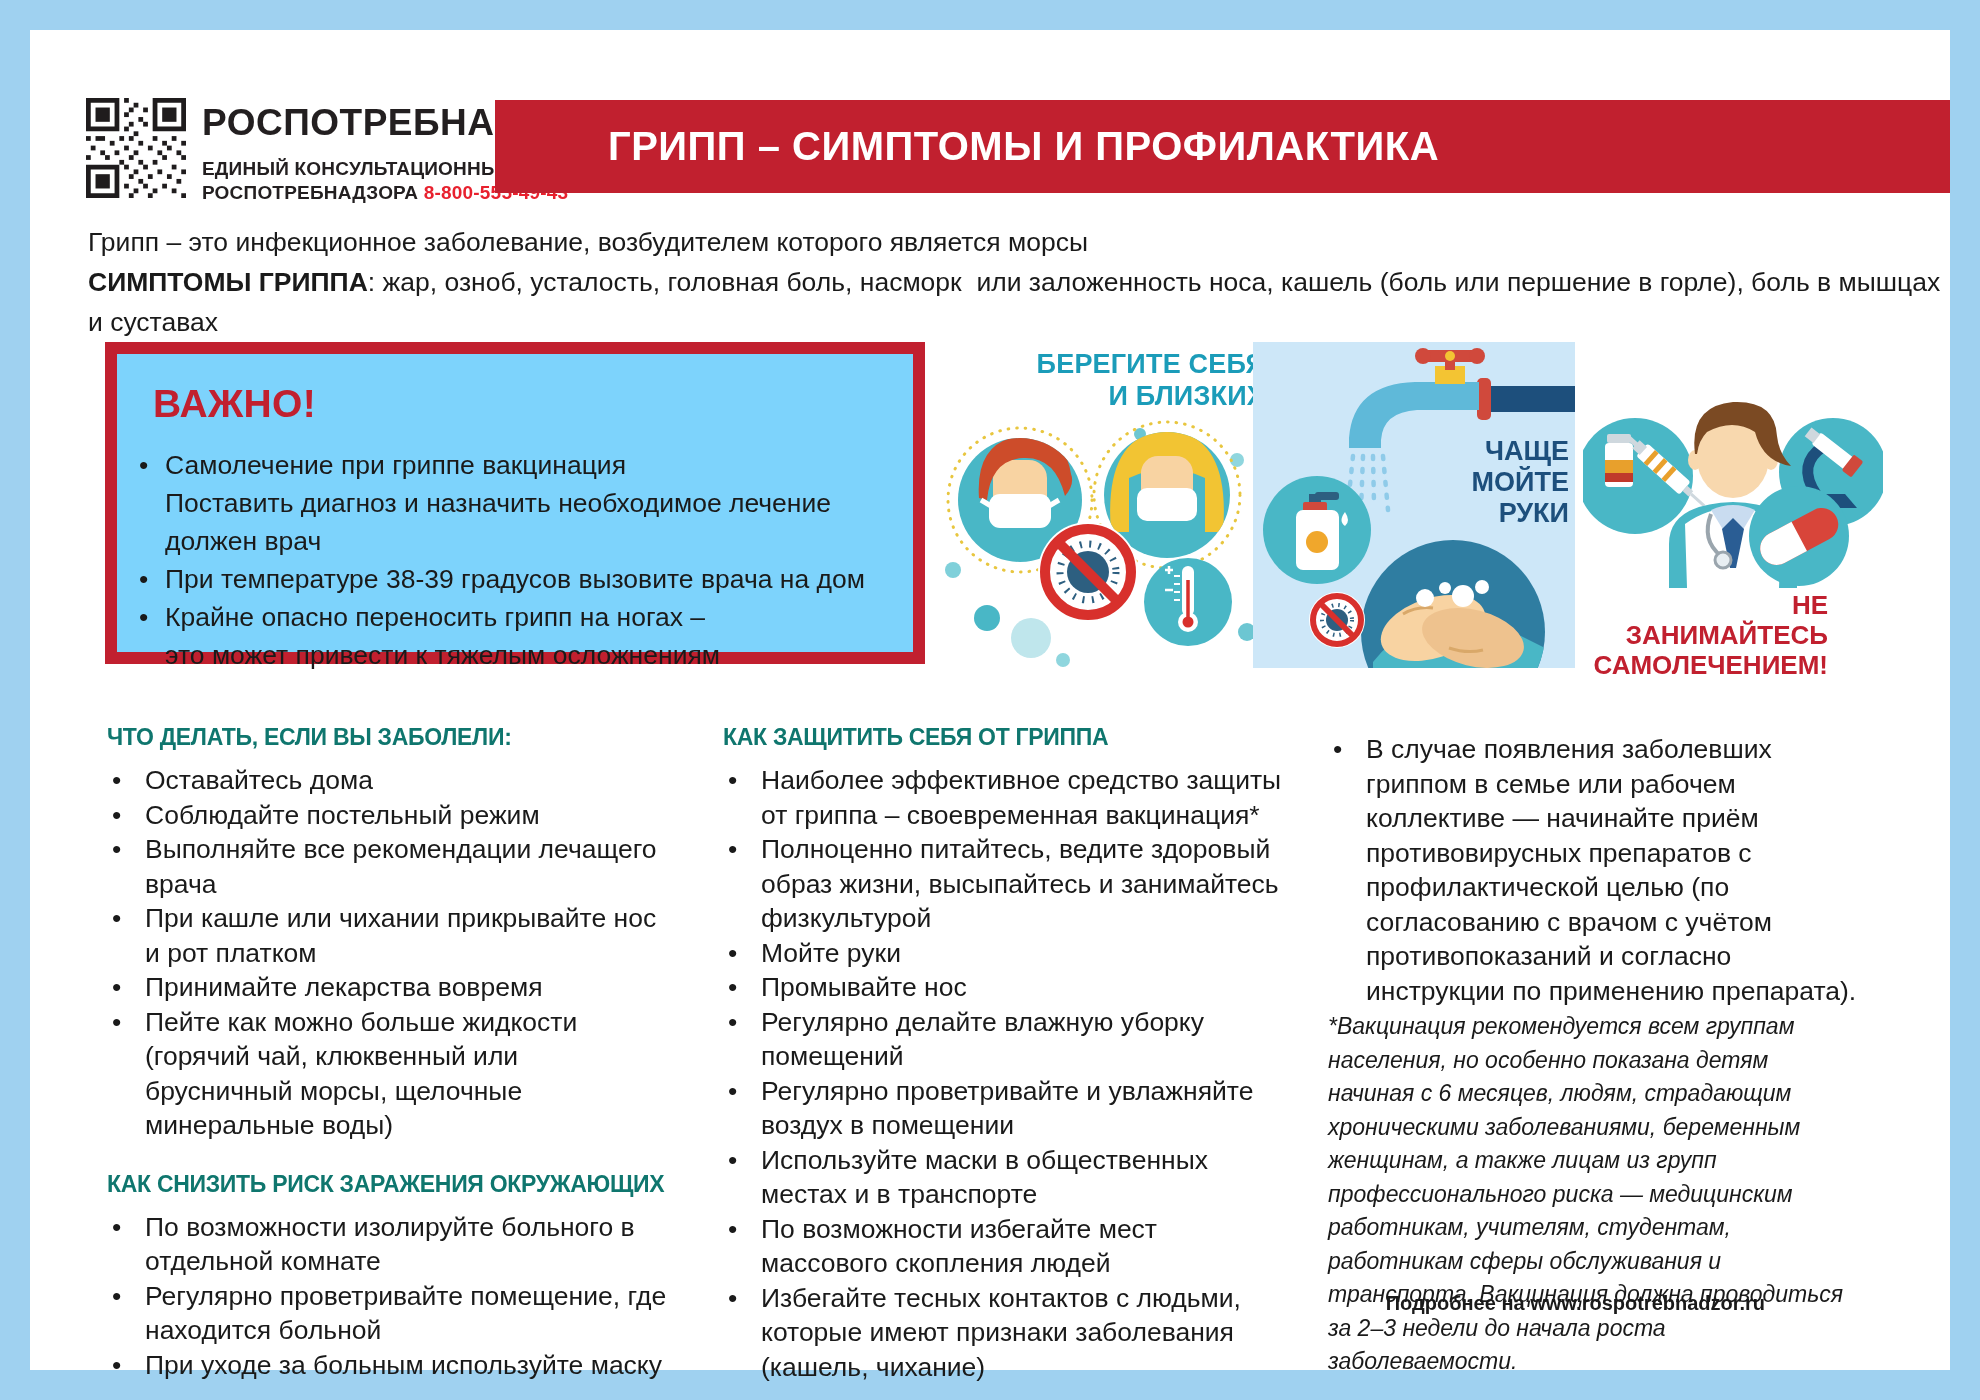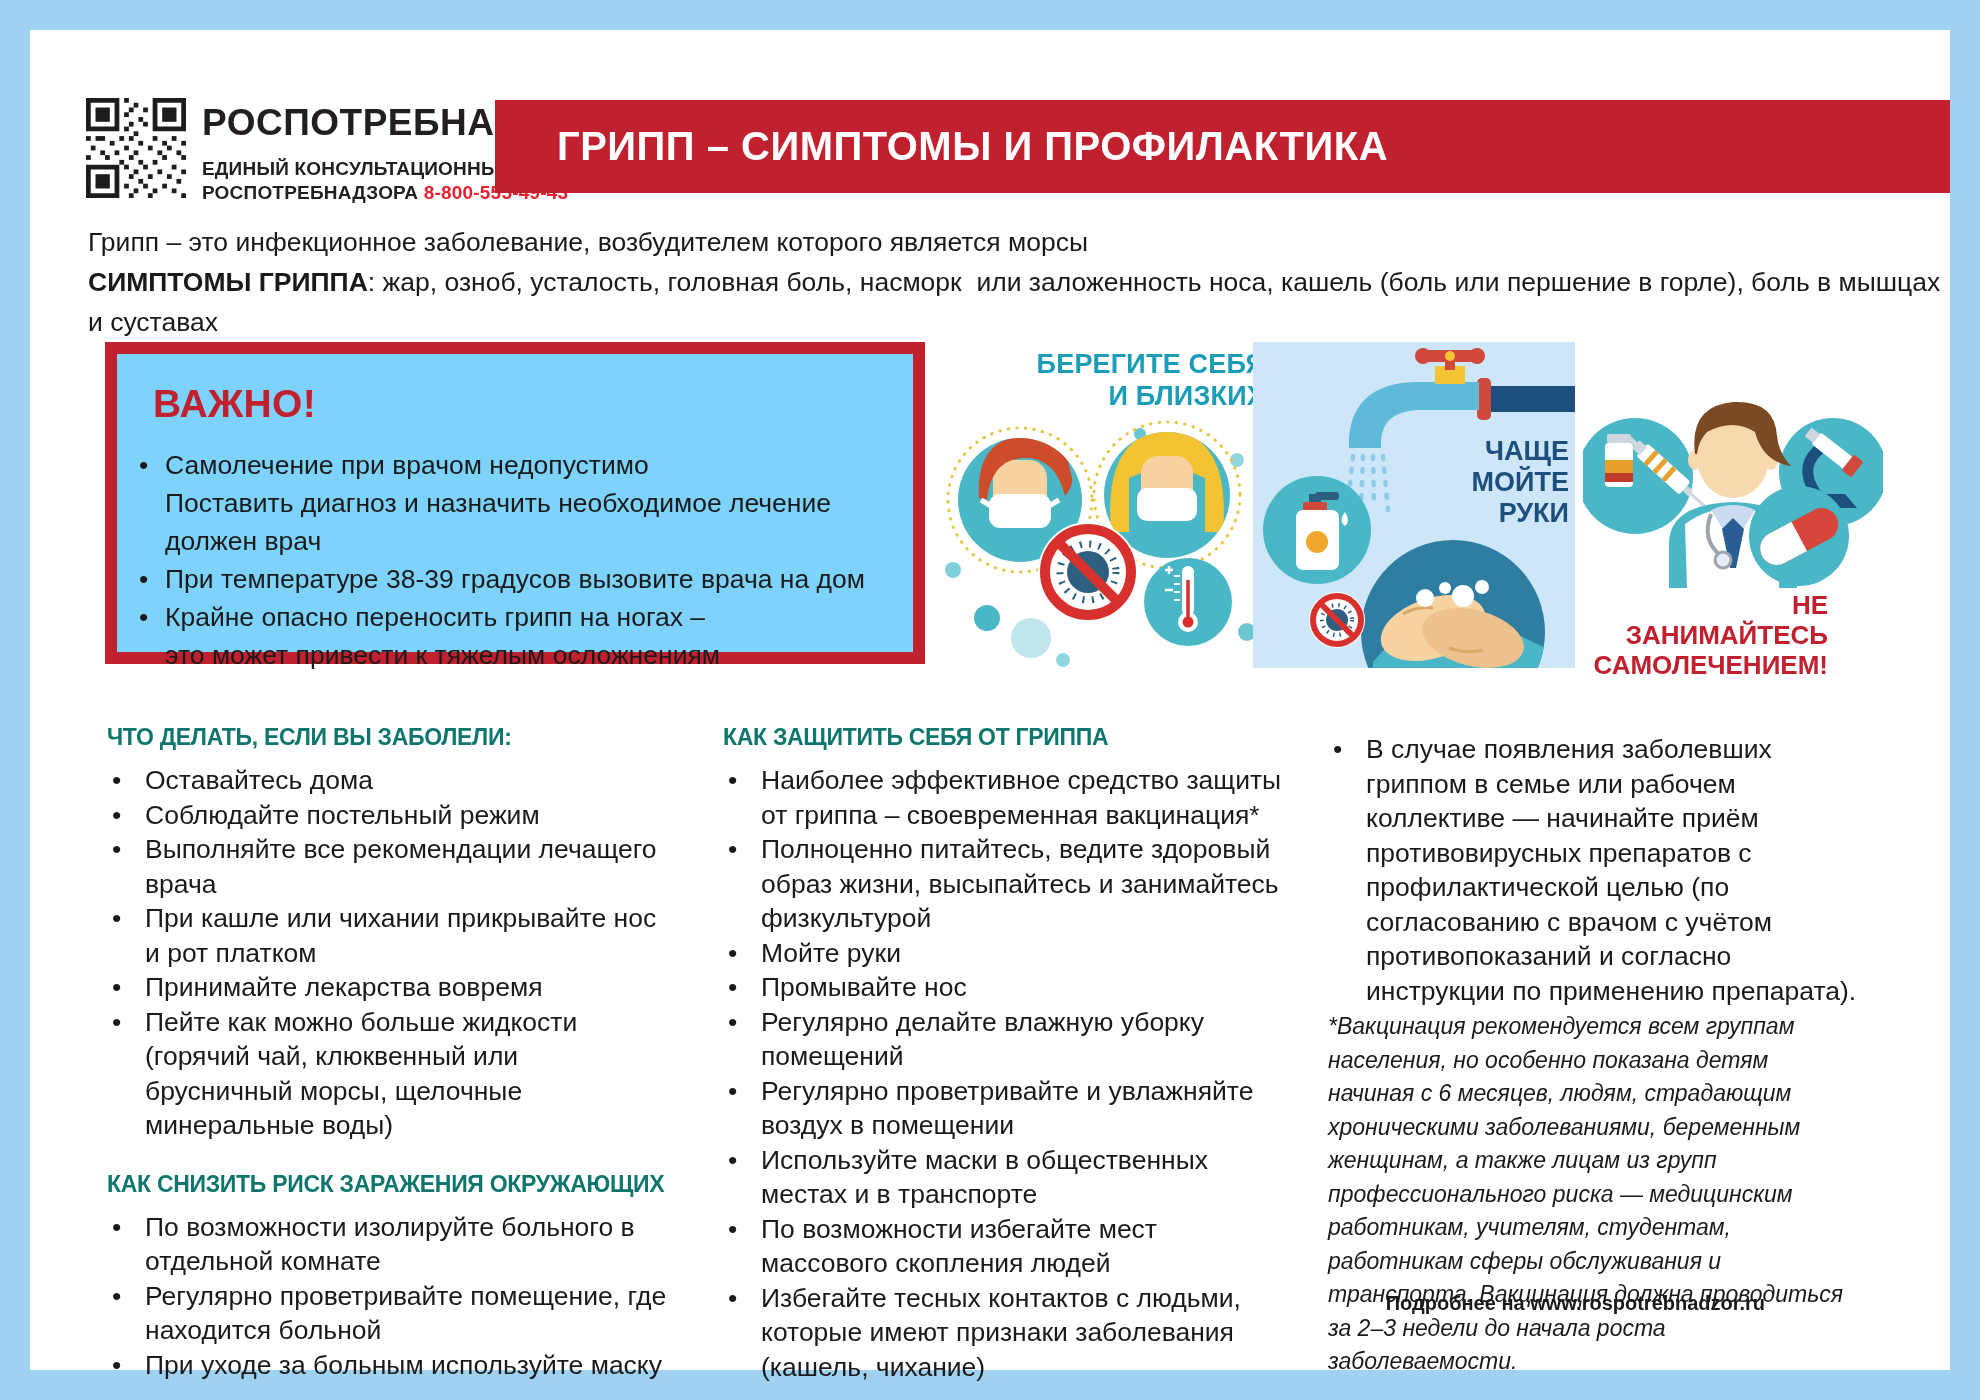--- a/index.html
+++ b/index.html
@@ -8,21 +8,21 @@
             font-family:"Liberation Sans","DejaVu Sans",sans-serif; color:#1a1a1a; }
   .page { position:absolute; left:30px; top:30px; width:1920px; height:1340px; background:#ffffff; }
 
   
   .qr { position:absolute; left:56px; top:68px; width:100px; height:100px; }
   .brand { position:absolute; left:172px; top:72px; }
   .org { font-size:37px; font-weight:bold; letter-spacing:0.5px; color:#231f20; }
   .center-lines { margin-top:13px; font-size:19px; line-height:24px; font-weight:bold; color:#231f20; letter-spacing:0.2px; }
   .phone { color:#e8212e; }
   .banner { position:absolute; left:465px; right:0; top:70px; height:93px; background:#c1202f; }
-  .banner h1 { color:#ffffff; font-size:40px; font-weight:bold; line-height:93px; padding-left:62px; letter-spacing:0.5px; white-space:nowrap; }
+  .banner h1 { color:#ffffff; font-size:40px; font-weight:bold; line-height:93px; padding-left:88px; letter-spacing:0.5px; white-space:nowrap;margin-left:25px; }
 
   
   .intro { position:absolute; left:58px; top:192px; font-size:26.5px; line-height:40px; white-space:pre-wrap; }
   .intro b { font-weight:bold; }
 
   
   .imp { position:absolute; left:75px; top:312px; width:820px; height:322px; border:12px solid #c1202f; background:#7dd3fc; padding:24px 12px 0 22px; }
   .imp h2 { color:#c1202f; font-size:39px; font-weight:bold; margin:4px 0 20px 14px; letter-spacing:0.3px; }
   ul.bullets { list-style:none; }
   ul.bullets li { display:flex; font-size:26.5px; line-height:38px; }
@@ -140,21 +140,21 @@
     </div>
 
     <p class="intro"><span>Грипп – это инфекционное заболевание, возбудителем которого является морсы</span><br><b>СИМПТОМЫ ГРИППА</b><span>: жар, озноб, усталость, головная боль, насморк  или заложенность носа, кашель (боль или першение в горле), боль в мышцах и суставах</span></p>
 
     <section class="imp">
       <h2>ВАЖНО!</h2>
       <ul class="bullets">
 
           <li>
             <span class="dot">•</span>
-            <span class="txt">Самолечение при врачом недопустимо
+            <span class="txt">Самолечение при гриппе вакцинация
 Поставить диагноз и назначить необходимое лечение должен врач</span>
           </li>
 
           <li>
             <span class="dot">•</span>
             <span class="txt">При температуре 38-39 градусов вызовите врача на дом</span>
           </li>
 
           <li>
             <span class="dot">•</span>

